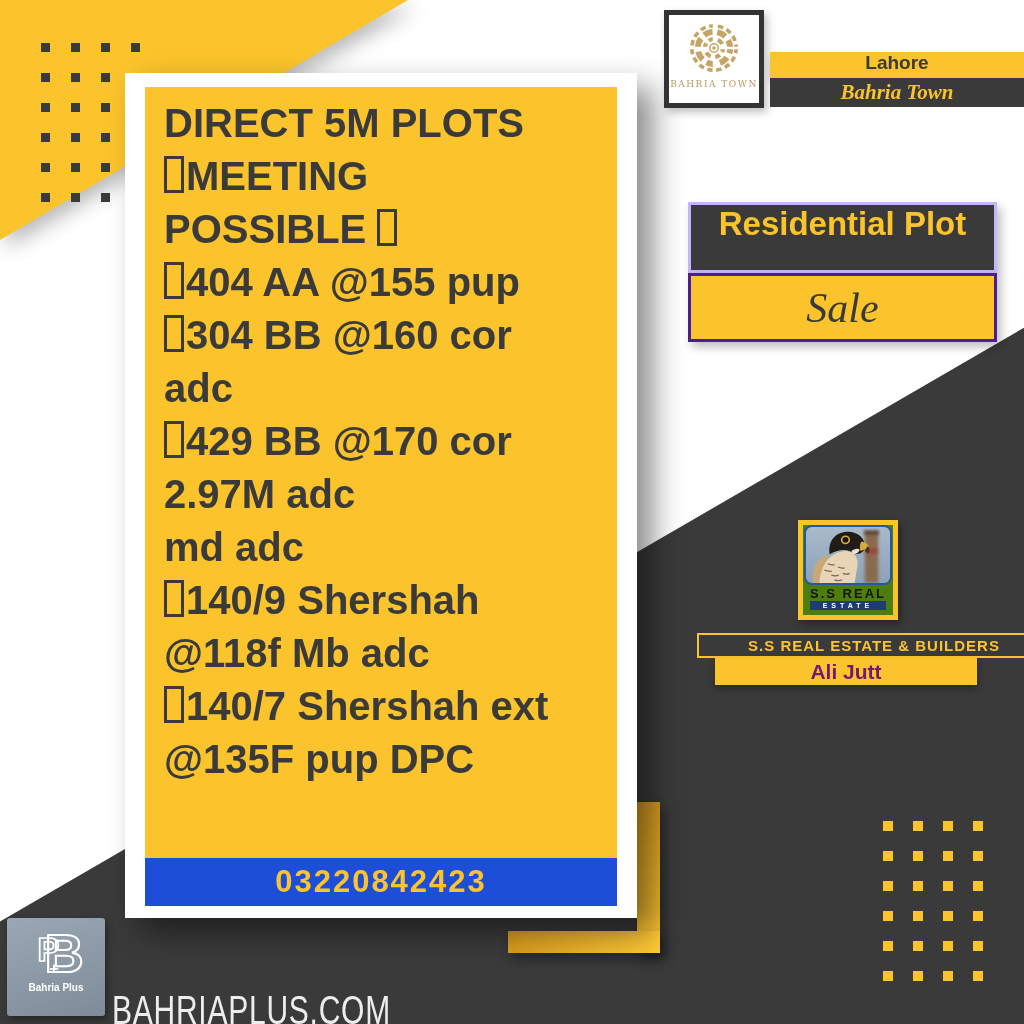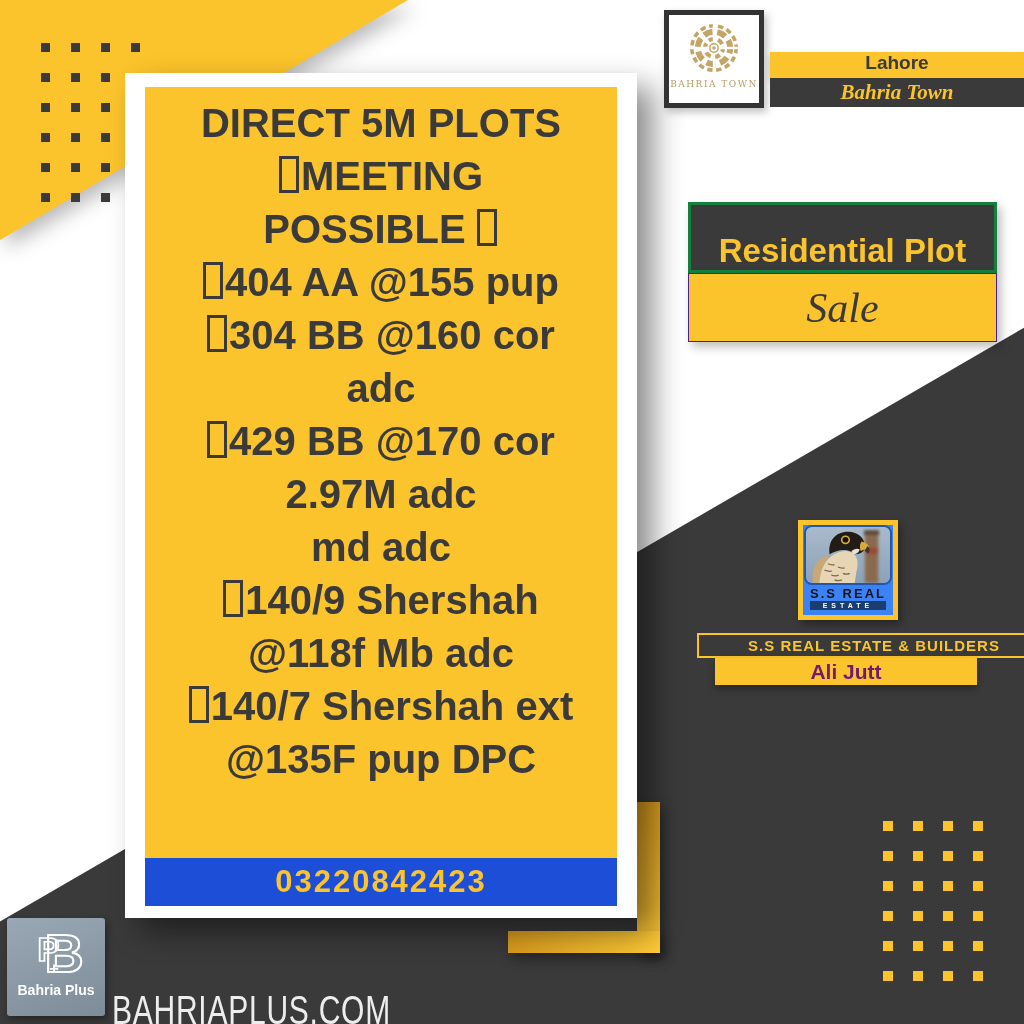--- a/index.html
+++ b/index.html
@@ -25,66 +25,66 @@
     filter:drop-shadow(4px 6px 6px rgba(0,0,0,.35));}
   .bracket-v{left:637px;top:802px;width:23px;height:151px;background:linear-gradient(180deg,#D89B1E,#FDC936);}
   .bracket-h{left:508px;top:931px;width:152px;height:22px;}
   
   .main-card{position:absolute;left:125px;top:73px;width:512px;height:845px;
     background:#ffffff;box-sizing:border-box;padding:14px 20px 12px 20px;
     display:flex;flex-direction:column;
     box-shadow:16px 14px 28px rgba(0,0,0,.45);}
   .card-yellow{background:#FBC42C;flex:1;overflow:hidden;padding-top:10px;box-sizing:border-box;}
   .card-line{font-weight:bold;font-size:40px;line-height:53px;color:#3A3A3A;
-    text-align:center;white-space:nowrap;}
+    white-space:nowrap;padding-left:19px;}
   .tofu{display:inline-block;width:.5em;height:.92em;border:3px solid currentColor;
     vertical-align:-.08em;margin:0 .05em 0 0;box-sizing:border-box;}
   .phone-bar{height:48px;background:#1d4ed8;display:flex;align-items:center;justify-content:center;}
   .phone-bar span{color:#FBC42C;font-weight:bold;font-size:31px;letter-spacing:2px;}
   
   .bt-logo-box{position:absolute;left:664px;top:10px;width:100px;height:98px;background:#fff;
     border:5px solid #333;box-sizing:border-box;display:flex;flex-direction:column;align-items:center;
     box-shadow:3px 4px 8px rgba(0,0,0,.25);}
   .bt-emblem{margin-top:3px;}
   .bt-caption{font-family:"DejaVu Serif",serif;font-size:9px;letter-spacing:1.5px;color:#B89B62;margin-top:1px;}
   .city-bar{position:absolute;left:770px;top:52px;width:254px;height:26px;background:#FBC42C;
     display:flex;align-items:flex-start;justify-content:center;box-shadow:0 3px 6px rgba(0,0,0,.2);}
   .city-bar span{font-weight:bold;font-size:19px;color:#3A3A3A;}
   .brand-bar{position:absolute;left:770px;top:78px;width:254px;height:29px;background:#3A3A3A;
     display:flex;align-items:center;justify-content:center;}
   .brand-bar span{font-family:"Liberation Serif",serif;font-style:italic;font-weight:bold;
     font-size:21px;color:#FBC42C;}
   
   .res-box{position:absolute;left:688px;top:202px;width:309px;height:71px;background:#3A3A3A;
-    border:3px solid #15803d;box-sizing:border-box;display:flex;align-items:flex-end;justify-content:center;
+    border:3px solid #c4b5fd;box-sizing:border-box;display:flex;align-items:flex-start;justify-content:center;
     box-shadow:4px 5px 9px rgba(0,0,0,.25);}
   .res-box span{color:#FBC42C;font-weight:bold;font-size:33px;}
   .sale-box{position:absolute;left:688px;top:273px;width:309px;height:69px;background:#FBC42C;
-    border:1px solid #4c1d95;box-sizing:border-box;display:flex;align-items:center;justify-content:center;
+    border:3px solid #4c1d95;box-sizing:border-box;display:flex;align-items:center;justify-content:center;
     box-shadow:4px 5px 9px rgba(0,0,0,.25);}
   .sale-box span{font-family:"Liberation Serif",serif;font-style:italic;font-size:42px;color:#3A3A3A;}
   
   .ss-logo{position:absolute;left:798px;top:520px;width:100px;height:100px;background:#FBC42C;
     box-sizing:border-box;padding:5px;box-shadow:3px 4px 8px rgba(0,0,0,.35);}
-  .ss-inner{background:#3b82f6;width:100%;height:100%;display:flex;flex-direction:column;align-items:center;}
+  .ss-inner{background:#4d7c0f;width:100%;height:100%;display:flex;flex-direction:column;align-items:center;}
   .falcon-frame{width:88px;height:60px;border:2px solid #2458A6;border-radius:8px;overflow:hidden;box-sizing:border-box;}
   .ss-line1{font-weight:900;font-size:13px;letter-spacing:2px;color:#141414;margin-top:1px;}
   .ss-line2{background:#1C3E6E;color:#fff;font-weight:bold;font-size:7px;letter-spacing:4px;
     width:76px;height:9px;line-height:9px;text-align:center;}
   .agency-bar{position:absolute;left:697px;top:633px;width:354px;height:25px;background:#3A3A3A;
     border:2px solid #FBC42C;box-sizing:border-box;display:flex;align-items:center;justify-content:center;}
   .agency-bar span{color:#FBC42C;font-weight:bold;font-size:15px;letter-spacing:1px;}
   .agent-bar{position:absolute;left:715px;top:658px;width:262px;height:27px;background:#FBC42C;
     display:flex;align-items:center;justify-content:center;box-shadow:0 4px 7px rgba(0,0,0,.3);}
   .agent-bar span{color:#701a75;font-weight:bold;font-size:21px;}
   
   .bp-logo{position:absolute;left:7px;top:918px;width:98px;height:98px;border-radius:3px;
     background:linear-gradient(160deg,#9AA7B4,#7E8C99);display:flex;flex-direction:column;align-items:center;
     box-shadow:2px 3px 7px rgba(0,0,0,.4);}
-  .bp-caption{color:#fff;font-weight:bold;font-size:14px;margin-top:-2px;}
+  .bp-caption{color:#fff;font-weight:bold;font-size:10px;margin-top:-2px;}
   .site-text{position:absolute;left:112px;top:988px;color:#EDEDED;font-size:40px;
     letter-spacing:1px;transform:scaleX(.75);transform-origin:left top;white-space:nowrap;}
 </style>
 </head>
 <body>
 
 <div class="poster">
 
   <div class="tri-wrap">
     <div class="tri-yellow"></div>

